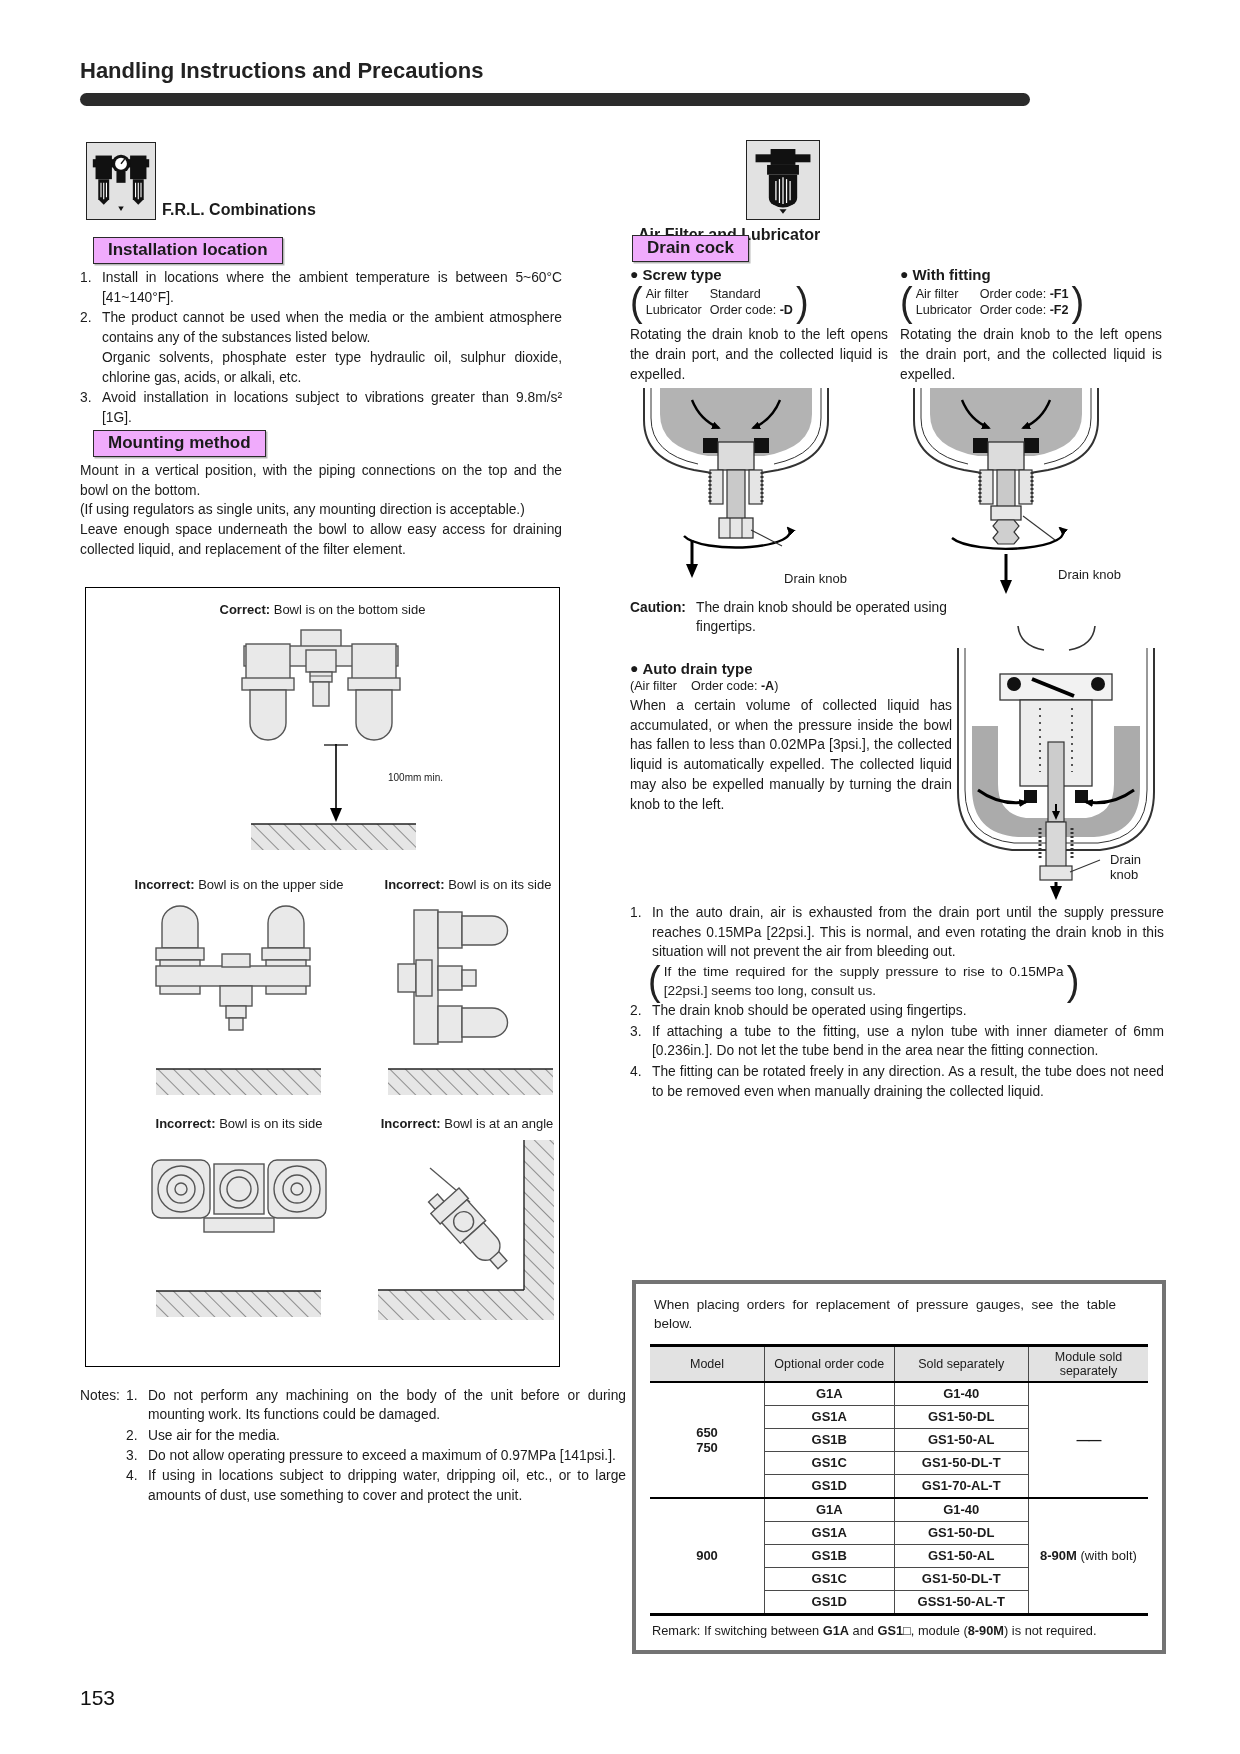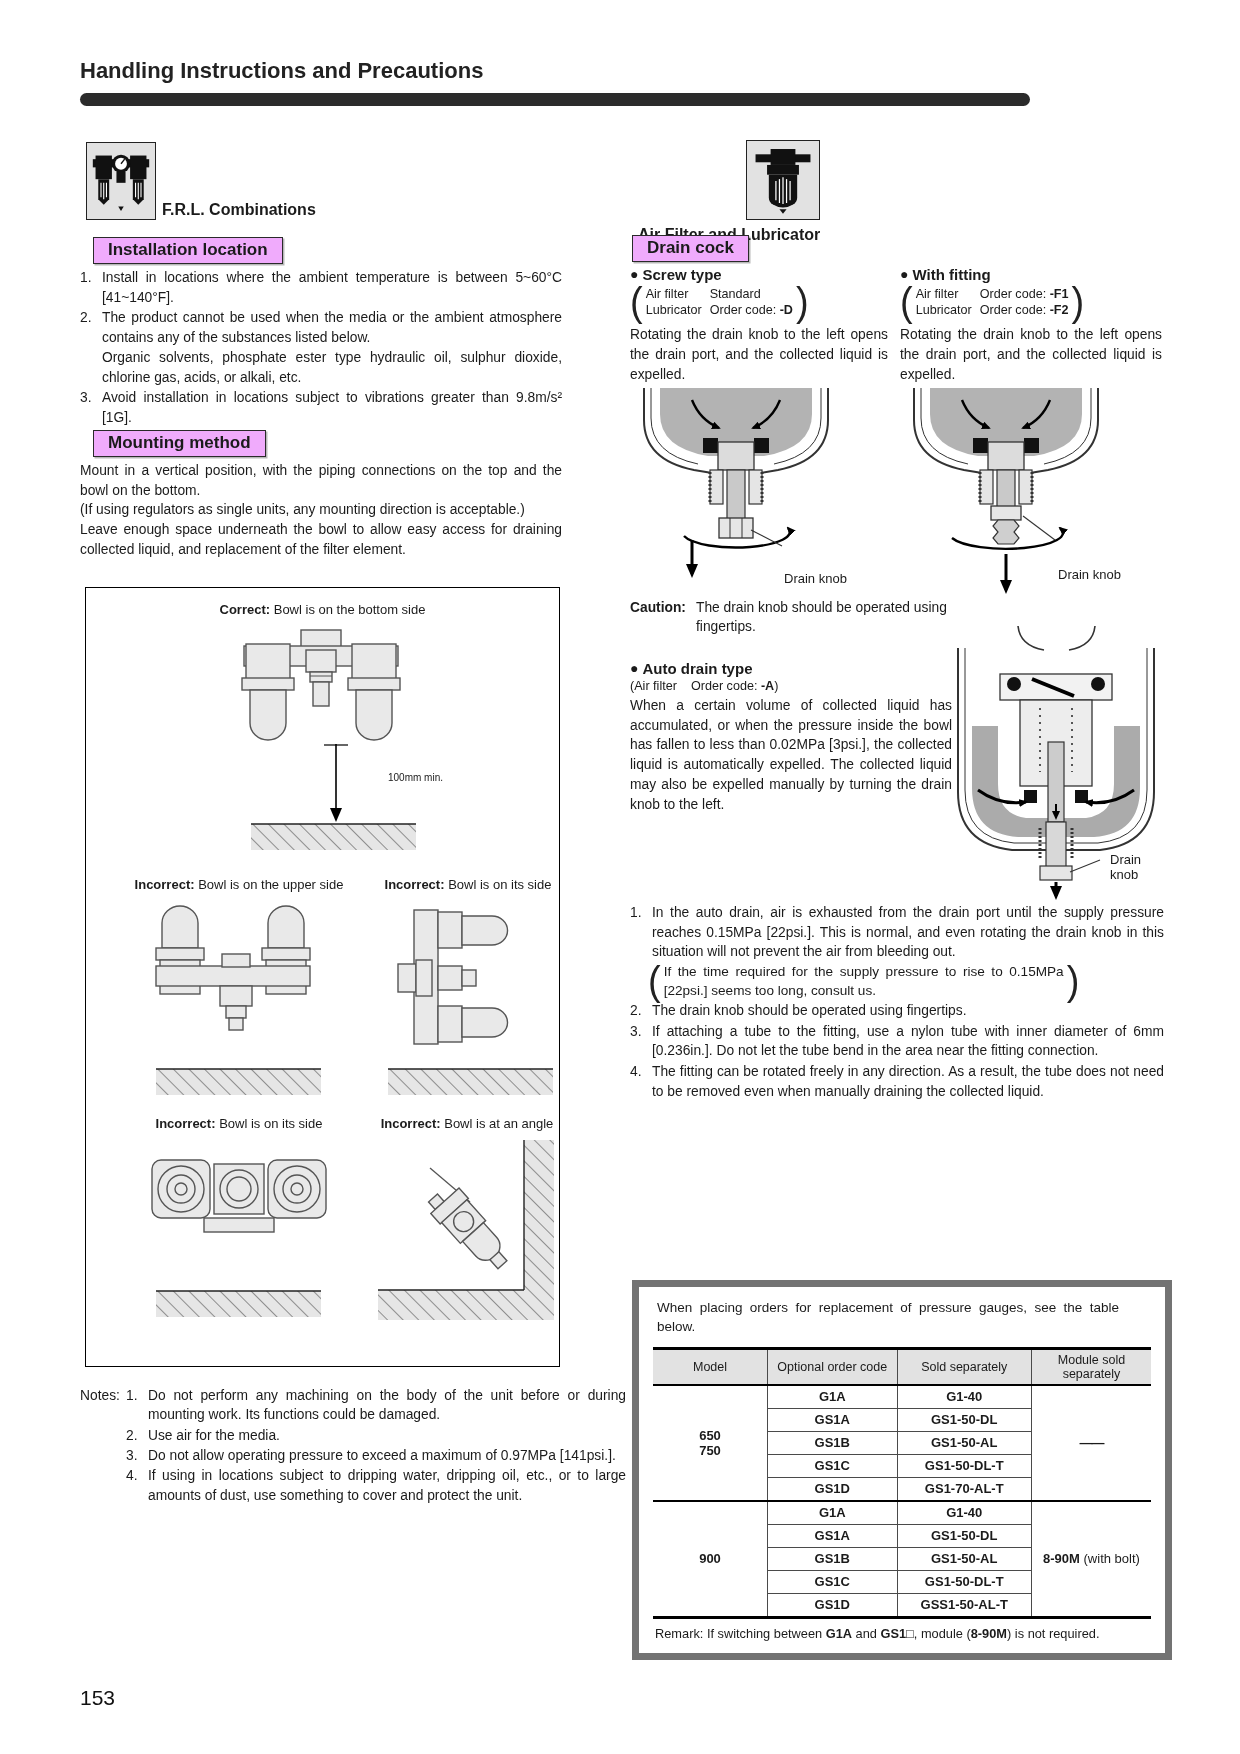--- a/index.html
+++ b/index.html
@@ -38,21 +38,21 @@
   .bullet{font-size:14px;margin-right:4px;position:relative;top:-1px;}
   .paren-block{display:flex;align-items:center;gap:3px;margin-top:2px;}
   .bigparen{font-size:38px;font-weight:300;line-height:.9;color:#222;transform:scaleY(1.05);}
   .paren-rows{font-size:12.6px;line-height:1.3;}
   .paren-rows .pl{display:inline-block;width:64px;}
   .caution{display:flex;font-size:13.8px;line-height:1.4;}
   .caution b{width:66px;flex:none;}
   .small-paren-line{font-size:12.6px;margin-top:2px;}
   .callout{position:absolute;font-size:13px;background:#fff;padding:0 2px;}
   
-  .info-box{position:absolute;border:7px solid #737373;padding:10px 14px 12px;background:#fff;}
+  .info-box{position:absolute;border:4px solid #737373;padding:10px 14px 12px;background:#fff;}
   .info-intro{font-size:13.5px;line-height:1.4;width:462px;margin:2px 0 10px 4px;text-align:justify;}
   table.gauge{border-collapse:collapse;width:100%;font-size:13px;border-bottom:3px solid #000;}
   table.gauge th{border-top:3px solid #000;border-bottom:2px solid #000;background:#e2e2e2;
                  font-weight:normal;font-size:12.5px;padding:3px 2px;}
   table.gauge td{border:1px solid #4a4a4a;text-align:center;padding:3.5px 2px;font-weight:bold;}
   table.gauge .vl{border-left:1px solid #4a4a4a;border-right:1px solid #4a4a4a;text-align:center;}
   table.gauge .no-l{border-left:none;}
   table.gauge .no-r{border-right:none;margin-left:48px;}
   table.gauge tr.gstart td{border-top:2px solid #000;}
   .module-cell{font-weight:bold;}

